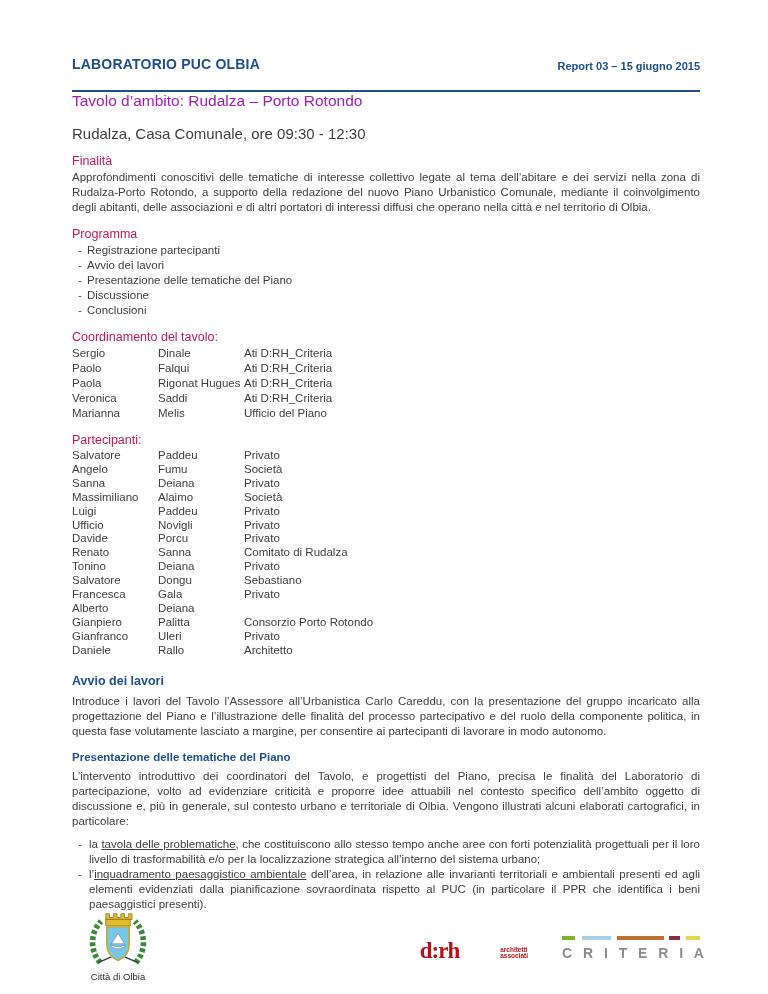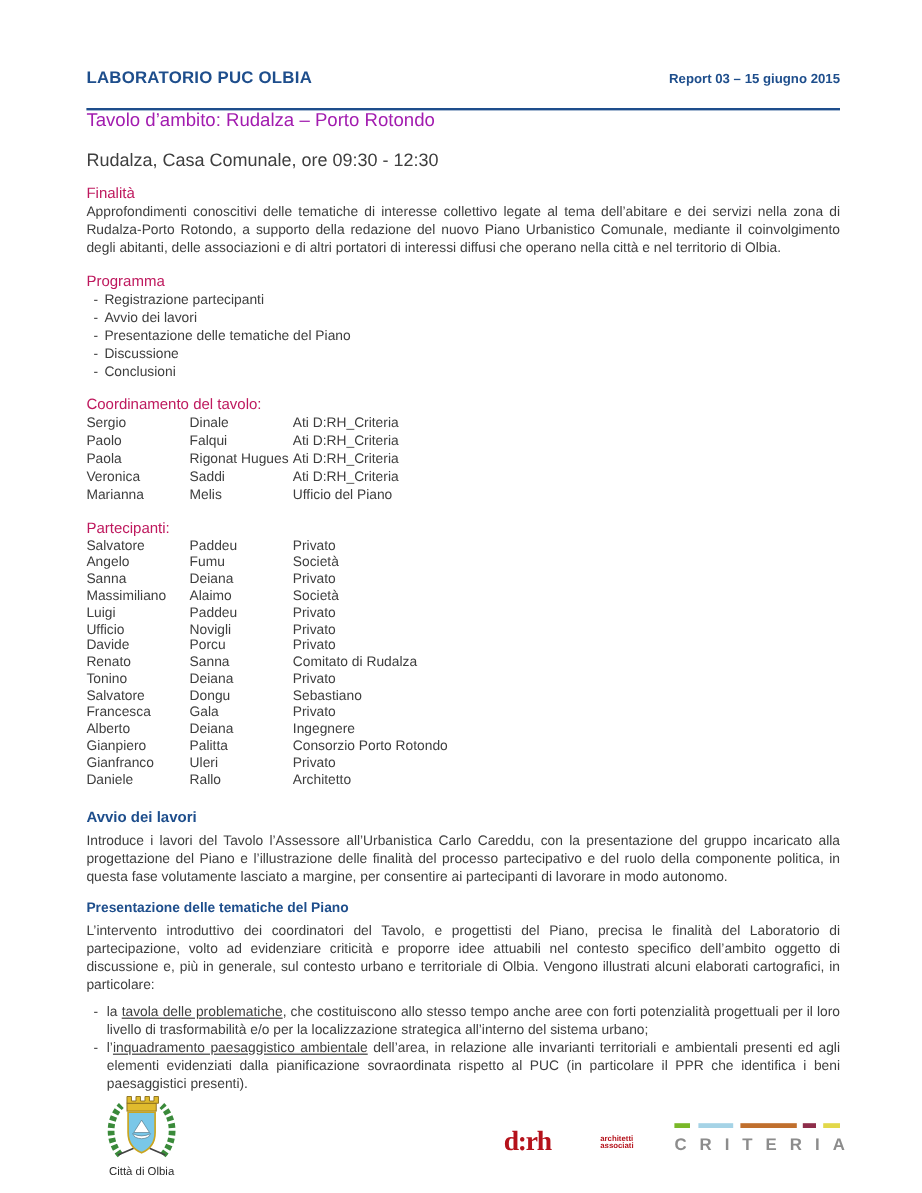--- a/index.html
+++ b/index.html
@@ -226,21 +226,20 @@
 
       <div class="people-row">
         <span>Francesca</span>
         <span>Gala</span>
         <span>Privato</span>
       </div>
 
       <div class="people-row">
         <span>Alberto</span>
         <span>Deiana</span>
-        <span>Ingegnere</span>
       </div>
 
       <div class="people-row">
         <span>Gianpiero</span>
         <span>Palitta</span>
         <span>Consorzio Porto Rotondo</span>
       </div>
 
       <div class="people-row">
         <span>Gianfranco</span>

